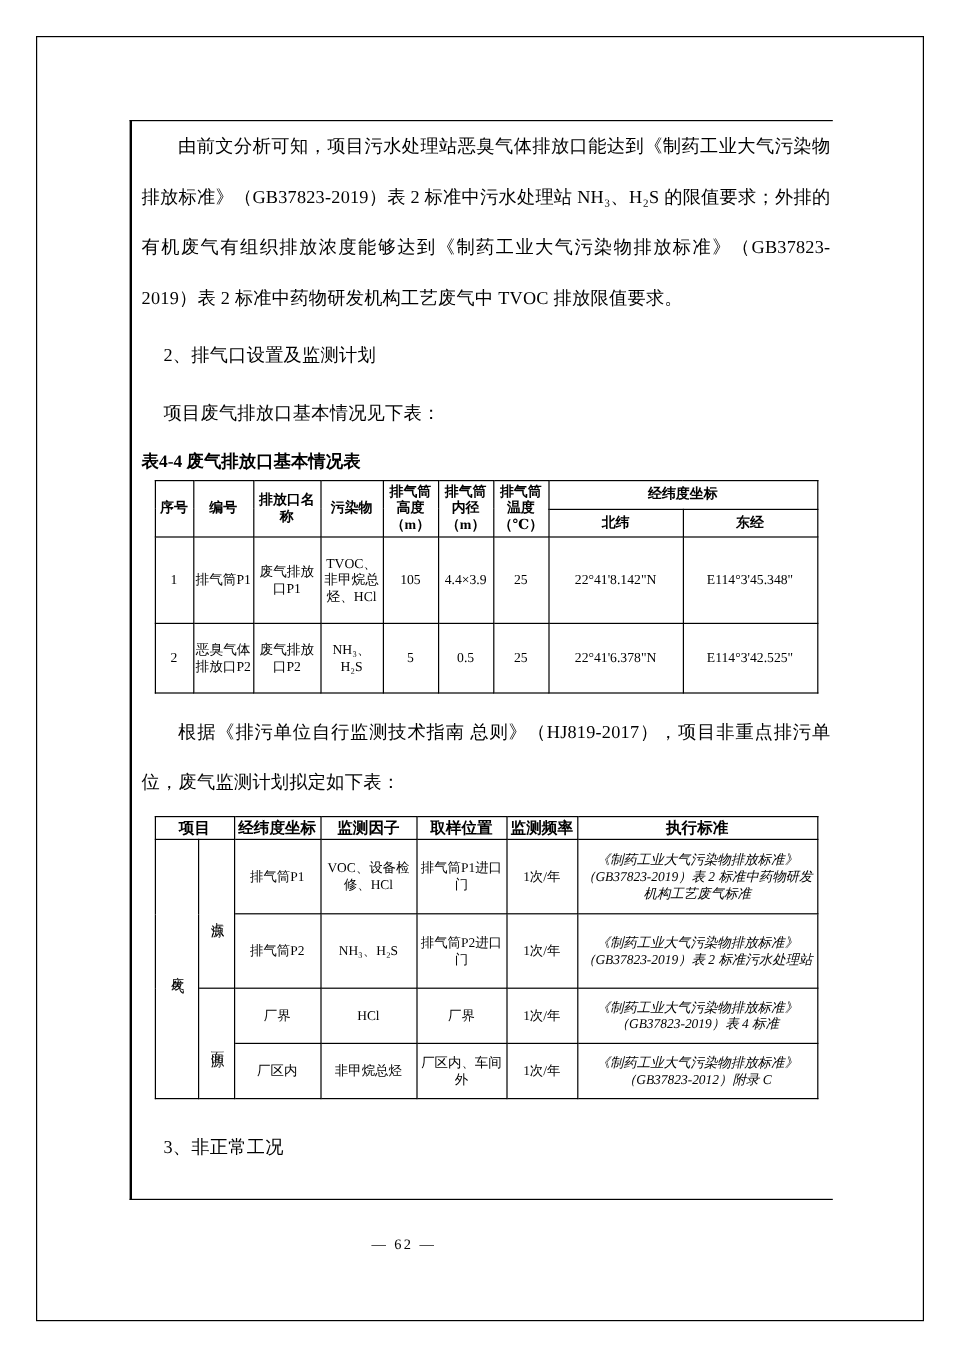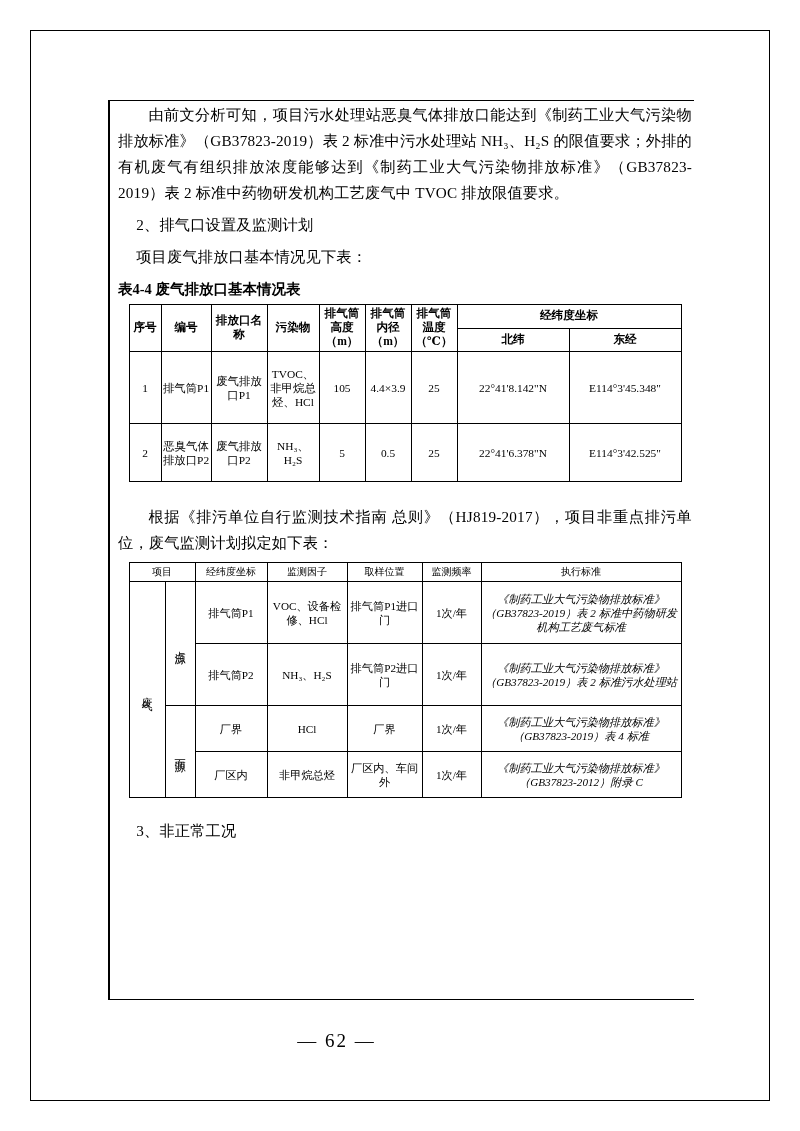--- a/index.html
+++ b/index.html
@@ -47,21 +47,21 @@
   .content {
     position: absolute;
     left: 118px;
     top: 102px;
     width: 574px;
     box-sizing: border-box;
   }
   p.para {
     margin: 0 0 6px 0;
     font-size: 15.2px;
-    line-height: 26px;
+    line-height: 42px;
     text-indent: 2em;
     text-align: justify;
     letter-spacing: 0.2px;
   }
   p.para.indent1 {
     text-indent: 1.2em;
   }
   .tbl-caption {
     margin: 8px 0 4px 0;
     font-size: 14.5px;
@@ -79,37 +79,37 @@
     border: 1px solid #000;
     text-align: center;
     vertical-align: middle;
     font-size: 11.4px;
     line-height: 14px;
     padding: 2px 1px;
     font-weight: normal;
     word-wrap: break-word;
   }
   table.t44 th { font-weight: bold; font-size: 11.6px; }
-  table.t45 th { font-weight: normal; font-size: 10px; }
+  table.t45 th { font-weight: bold; font-size: 13px; }
   table.t45 td { font-size: 11.2px; line-height: 14px; }
   .vertical {
     writing-mode: vertical-rl;
     text-orientation: upright;
     letter-spacing: 3px;
     display: inline-block;
     line-height: 1.1;
   }
   .std { font-style: italic; font-size: 11px; line-height: 15px; }
   .pagenum {
     position: absolute;
     left: 0;
     top: 1030px;
     width: 673px;
     text-align: center;
-    font-size: 19px;
+    font-size: 12px;
     letter-spacing: 2px;
   }
 </style>
 </head>
 <body>
 
 <div class="page">
   <div class="page-frame"></div>
   <div class="text-frame"></div>
 
@@ -170,21 +170,21 @@
           <td>NH₃、H₂S</td>
           <td>5</td>
           <td>0.5</td>
           <td>25</td>
           <td>22°41'6.378"N</td>
           <td>E114°3'42.525"</td>
         </tr>
       </tbody>
     </table>
 
-    <p class="para" style="margin-top:22px">根据《排污单位自行监测技术指南 总则》（HJ819-2017），项目非重点排污单位，废气监测计划拟定如下表：</p>
+    <p class="para" style="margin-top:12px">根据《排污单位自行监测技术指南 总则》（HJ819-2017），项目非重点排污单位，废气监测计划拟定如下表：</p>
 
 
     <table class="t45">
       <colgroup>
         <col style="width:36px">
         <col style="width:30px">
         <col style="width:72px">
         <col style="width:80px">
         <col style="width:75px">
         <col style="width:59px">

